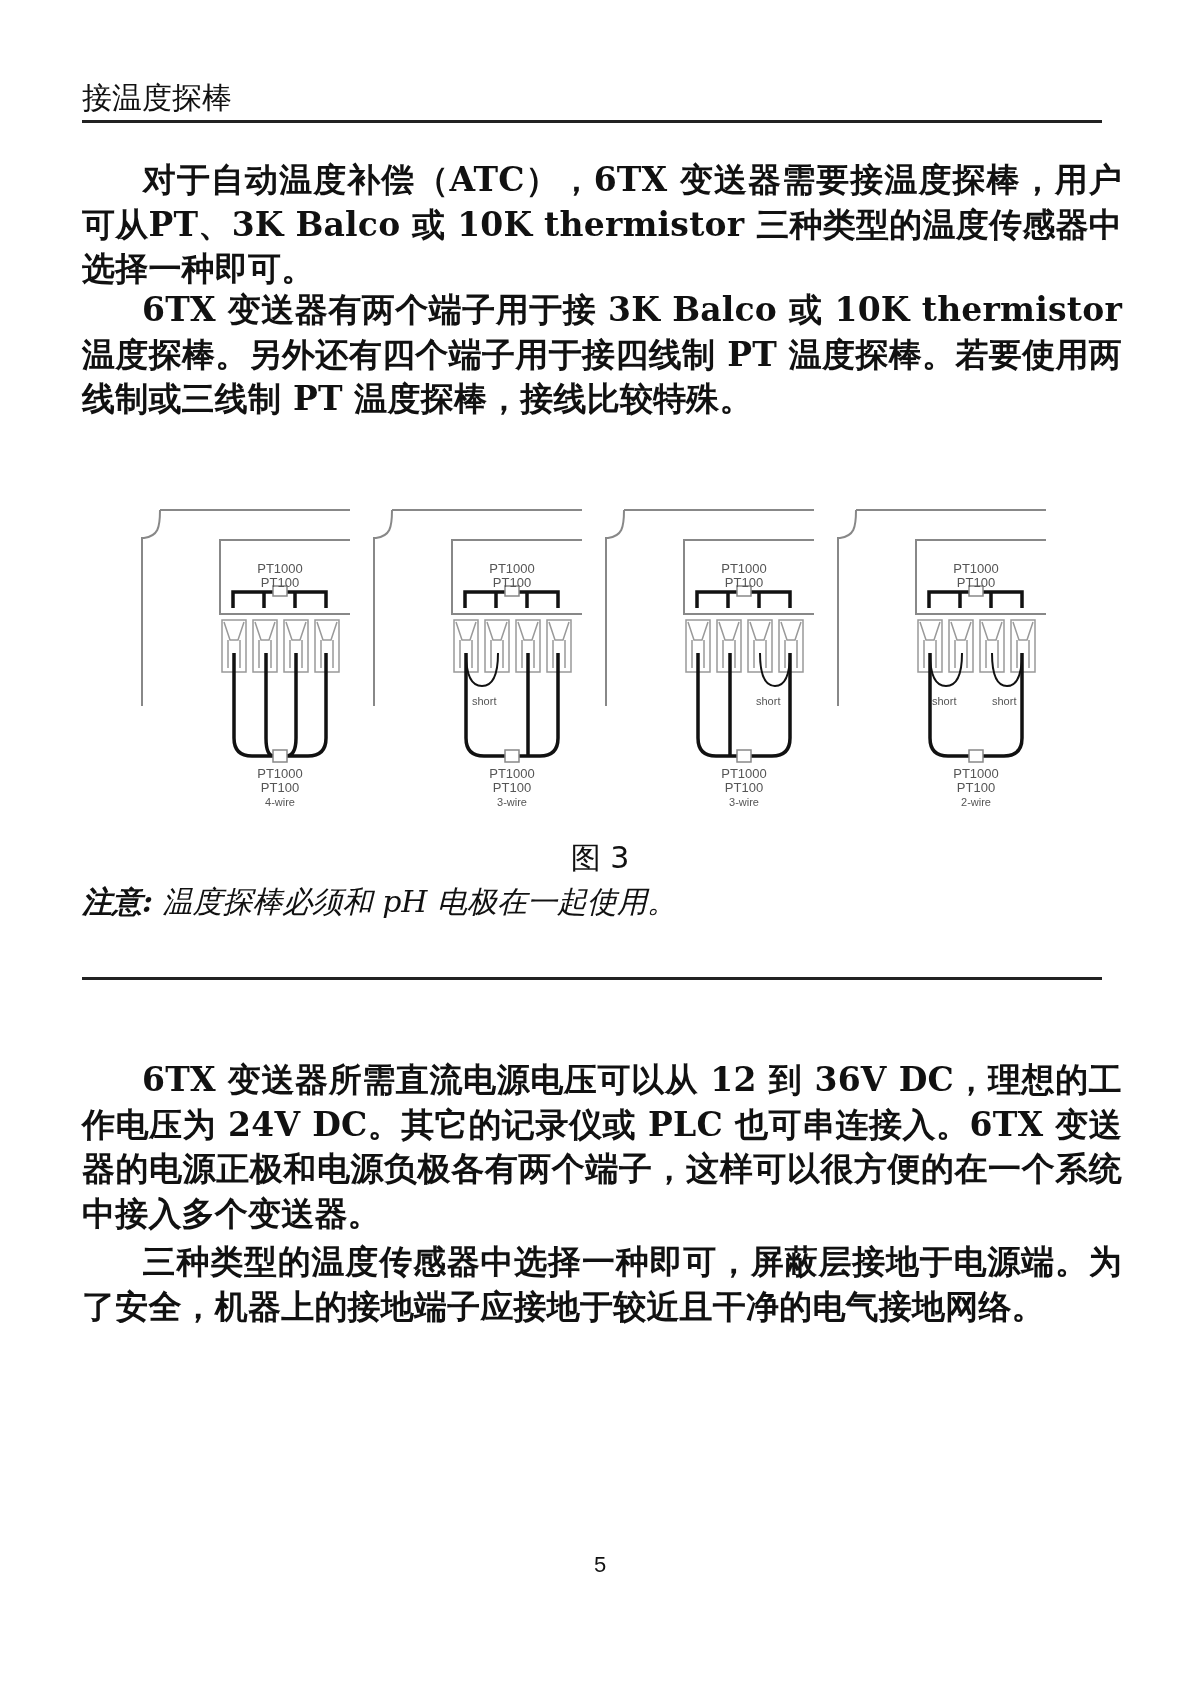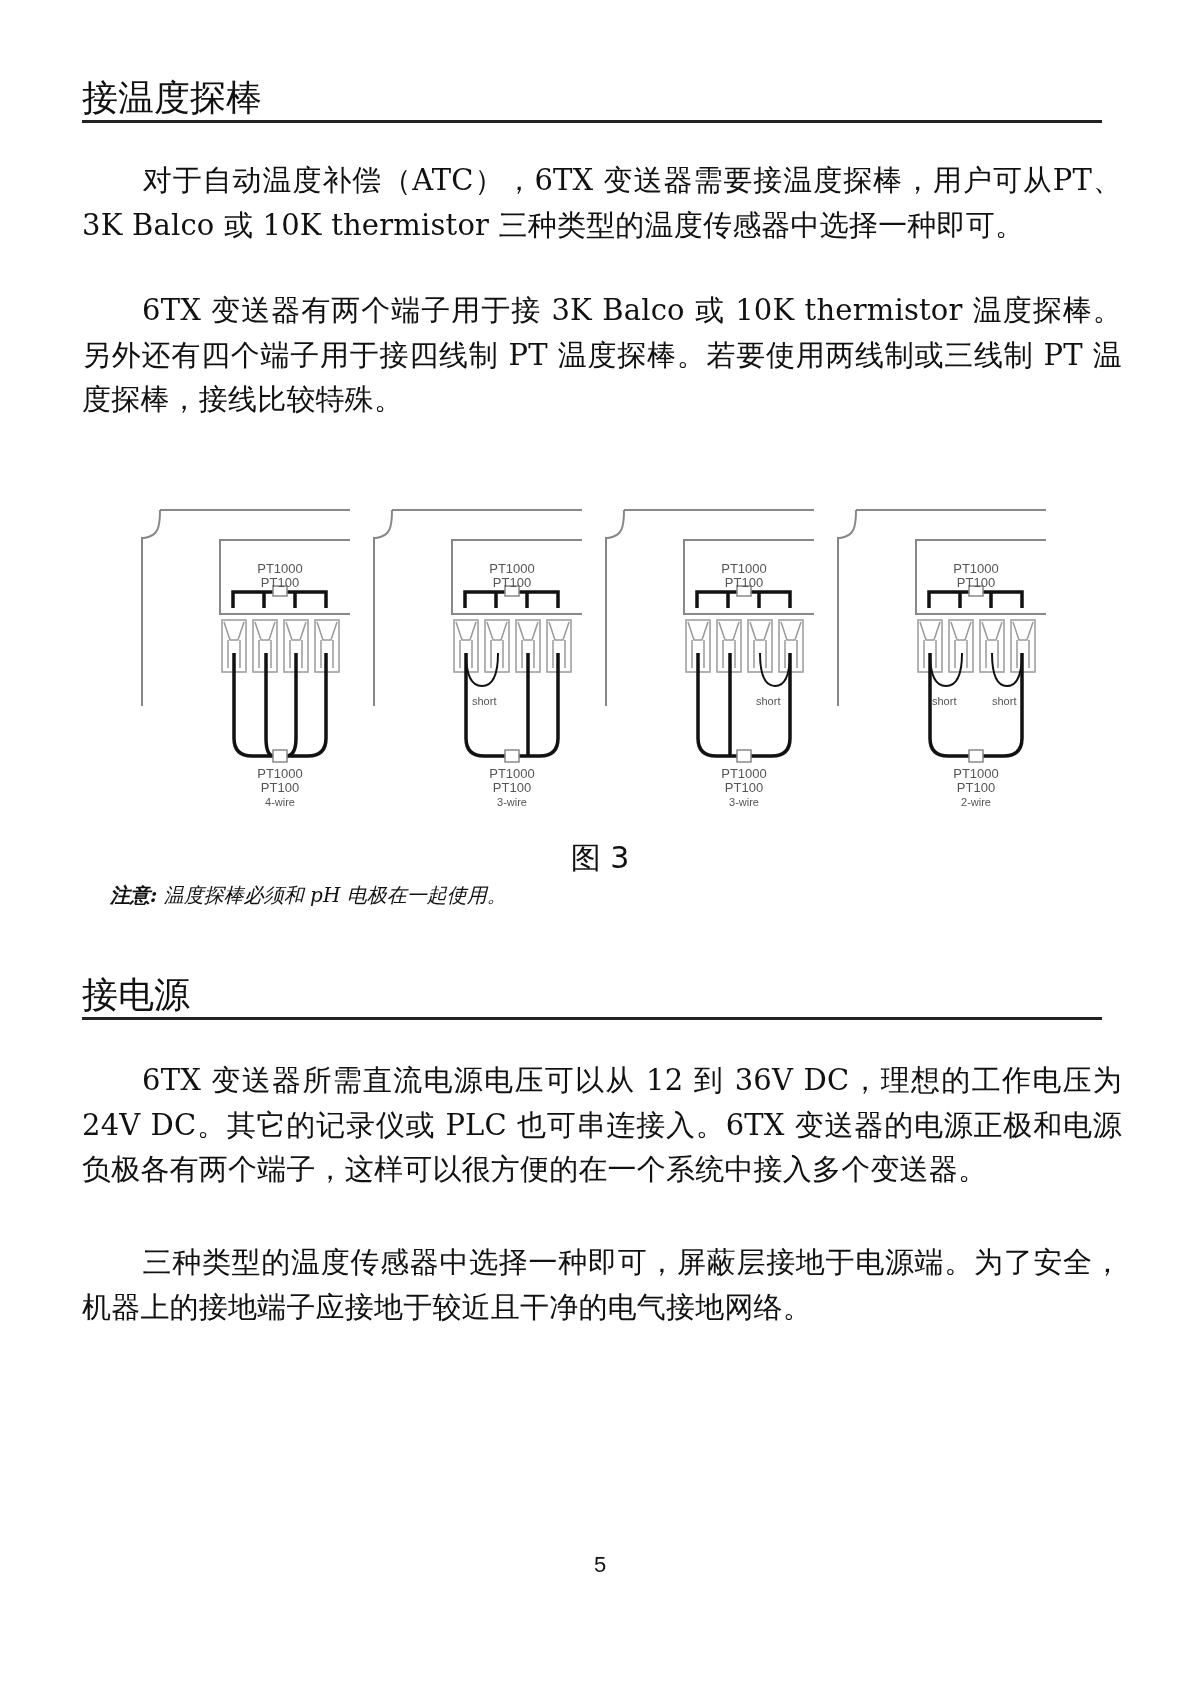--- a/index.html
+++ b/index.html
@@ -1,28 +1,28 @@
 <!DOCTYPE html>
 <html><head>
 <meta charset="utf-8">
 <style>
   html, body { margin: 0; padding: 0; background: #ffffff; }
   body { width: 1200px; height: 1700px; position: relative; overflow: hidden;
          font-family: "DejaVu Serif", "Liberation Serif", serif; color: #111; }
-  .heading { position: absolute; left: 82px; width: 1020px; font-size: 36px;
+  .heading { position: absolute; left: 82px; width: 1020px; font-size: 30px;
              font-family: "DejaVu Sans", "Liberation Sans", sans-serif; letter-spacing: 0px; }
   .heading .txt { display: block; line-height: 40px; }
   .heading .rule { display: block; height: 3px; background: #222; margin-top: 2px; }
-  .para { position: absolute; left: 82px; width: 1040px; font-size: 29px; line-height: 44.5px;
-          text-align: justify; letter-spacing: 0.2px; }
+  .para { position: absolute; left: 82px; width: 1040px; font-size: 33px; line-height: 44.5px;
+          text-align: justify; letter-spacing: 0.2px; font-weight: bold; }
   .para .ind { display: inline-block; width: 60px; }
   .fig { position: absolute; left: 140px; top: 498px; width: 940px; height: 330px; }
   .caption { position: absolute; left: 0; width: 1200px; top: 838px; text-align: center;
              font-size: 30px; font-family: "DejaVu Sans", "Liberation Sans", sans-serif; }
-  .note { position: absolute; left: 82px; top: 882px; font-size: 20px; font-style: italic; margin-left: 28px; }
+  .note { position: absolute; left: 82px; top: 882px; font-size: 30px; font-style: italic; }
   .note b { font-weight: bold; font-style: italic; }
   .pagenum { position: absolute; left: 0; width: 1200px; top: 1552px; text-align: center;
              font-size: 22px; font-family: "Liberation Sans", sans-serif; }
   svg text { font-family: "Liberation Sans", sans-serif; fill: #555; }
 </style>
 </head>
 <body>
 
 <div class="heading" style="top:78px;">
   <span class="txt">接温度探棒</span>
@@ -115,20 +115,19 @@
       <text x="140" y="308" font-size="11" text-anchor="middle">2-wire</text>
     </g>
   </svg>
 </div>
 
 <div class="caption">图 3</div>
 
 <div class="note"><b>注意:</b><span> 温度探棒必须和 pH 电极在一起使用。</span></div>
 
 <div class="heading" style="top:975px;">
-  <span class="txt">接电源</span>
   <span class="rule"></span>
 </div>
 
 <div class="para" style="top:1058px;"><span class="ind"></span><span>6TX 变送器所需直流电源电压可以从 12 到 36V DC，理想的工作电压为 24V DC。其它的记录仪或 PLC 也可串连接入。6TX 变送器的电源正极和电源负极各有两个端子，这样可以很方便的在一个系统中接入多个变送器。</span></div>
 <div class="para" style="top:1240px;"><span class="ind"></span><span>三种类型的温度传感器中选择一种即可，屏蔽层接地于电源端。为了安全，机器上的接地端子应接地于较近且干净的电气接地网络。</span></div>
 
 <div class="pagenum">5</div>
 
 </body></html>

